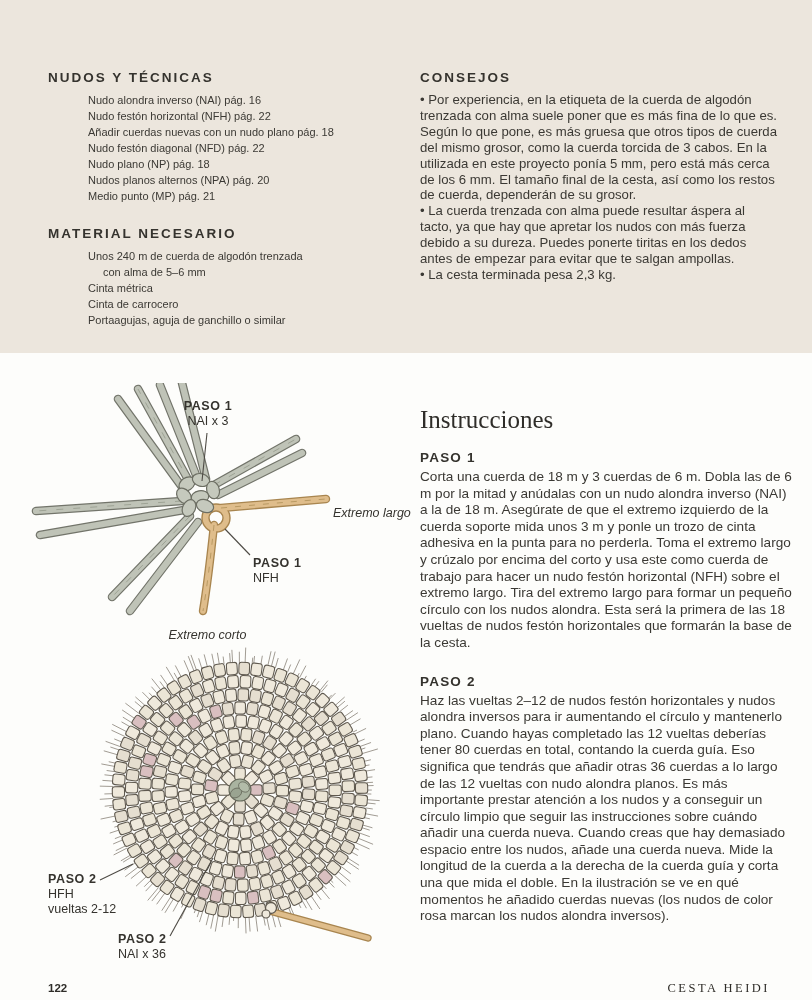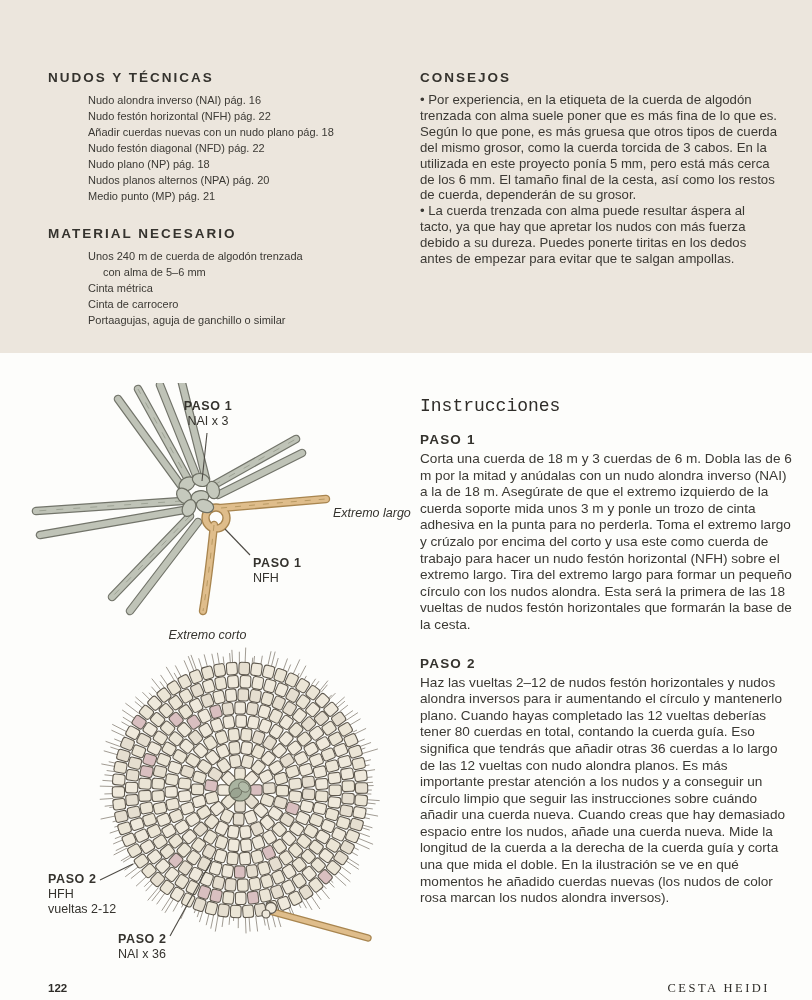--- a/index.html
+++ b/index.html
@@ -14,22 +14,22 @@
   .col-right{position:absolute;left:420px;top:70px;width:358px;}
   .sec-heading{
     font-weight:bold;font-size:13.5px;letter-spacing:2px;margin:0 0 7px 0;color:#35332e;
   }
   .list-line{font-size:11px;line-height:16px;margin-left:40px;}
   .list-line.indent{padding-left:15px;}
   .gap{height:22px;}
   .para{font-size:13.2px;line-height:15.9px;margin:0;}
   .instructions{position:absolute;left:420px;top:396px;width:372px;}
   .instr-heading{
-    font-family:Liberation Mono, monospace;font-weight:normal;
-    font-size:18px;margin:0 0 16px 0;color:#2f2d29;
+    font-family:Liberation Serif, serif;font-weight:normal;
+    font-size:25px;margin:10px 0 16px 0;color:#2f2d29;
   }
   .step-label{font-weight:bold;font-size:13.5px;letter-spacing:1.2px;margin:15px 0 4px 0;color:#35332e;}
   .step-text{font-size:13.6px;line-height:16.6px;margin:0;}
   svg.diagram{position:absolute;}
   #knot-svg{left:30px;top:383px;}
   #mat-svg{left:70px;top:642px;}
   .dlabel{position:absolute;font-size:12.5px;line-height:15px;color:#35332e;}
   .dlabel .b{font-weight:bold;letter-spacing:0.6px;}
   .dlabel.center{text-align:center;}
   .dlabel.italic{font-style:italic;font-size:12.5px;}
@@ -63,20 +63,21 @@
     <div class="list-line">Cinta métrica</div>
     <div class="list-line">Cinta de carrocero</div>
     <div class="list-line">Portaagujas, aguja de ganchillo o similar</div>
   </div>
 </div>
 
 <div class="col-right">
   <div class="sec-heading">CONSEJOS</div>
   <p class="para">• Por experiencia, en la etiqueta de la cuerda de algodón trenzada con alma suele poner que es más fina de lo que es. Según lo que pone, es más gruesa que otros tipos de cuerda del mismo grosor, como la cuerda torcida de 3 cabos. En la utilizada en este proyecto ponía 5 mm, pero está más cerca de los 6 mm. El tamaño final de la cesta, así como los restos de cuerda, dependerán de su grosor.</p>
   <p class="para">• La cuerda trenzada con alma puede resultar áspera al tacto, ya que hay que apretar los nudos con más fuerza debido a su dureza. Puedes ponerte tiritas en los dedos antes de empezar para evitar que te salgan ampollas.</p>
+  <p class="para">• La cesta terminada pesa 2,3 kg.</p>
 </div>
 
 <svg id="knot-svg" class="diagram" width="385" height="262" viewBox="0 0 385 262">
     <line x1="160" y1="100" x2="108" y2="6" stroke="#72746a" stroke-width="8.6" stroke-linecap="round"></line>
     <line x1="168" y1="97" x2="130" y2="2" stroke="#72746a" stroke-width="8.6" stroke-linecap="round"></line>
     <line x1="176" y1="96" x2="152" y2="0" stroke="#72746a" stroke-width="8.6" stroke-linecap="round"></line>
     <line x1="152" y1="104" x2="88" y2="16" stroke="#72746a" stroke-width="8.6" stroke-linecap="round"></line>
     <line x1="184" y1="102" x2="266" y2="56" stroke="#72746a" stroke-width="8.6" stroke-linecap="round"></line>
     <line x1="188" y1="112" x2="272" y2="70" stroke="#72746a" stroke-width="8.6" stroke-linecap="round"></line>
     <line x1="152" y1="118" x2="6" y2="128" stroke="#72746a" stroke-width="8.6" stroke-linecap="round"></line>

